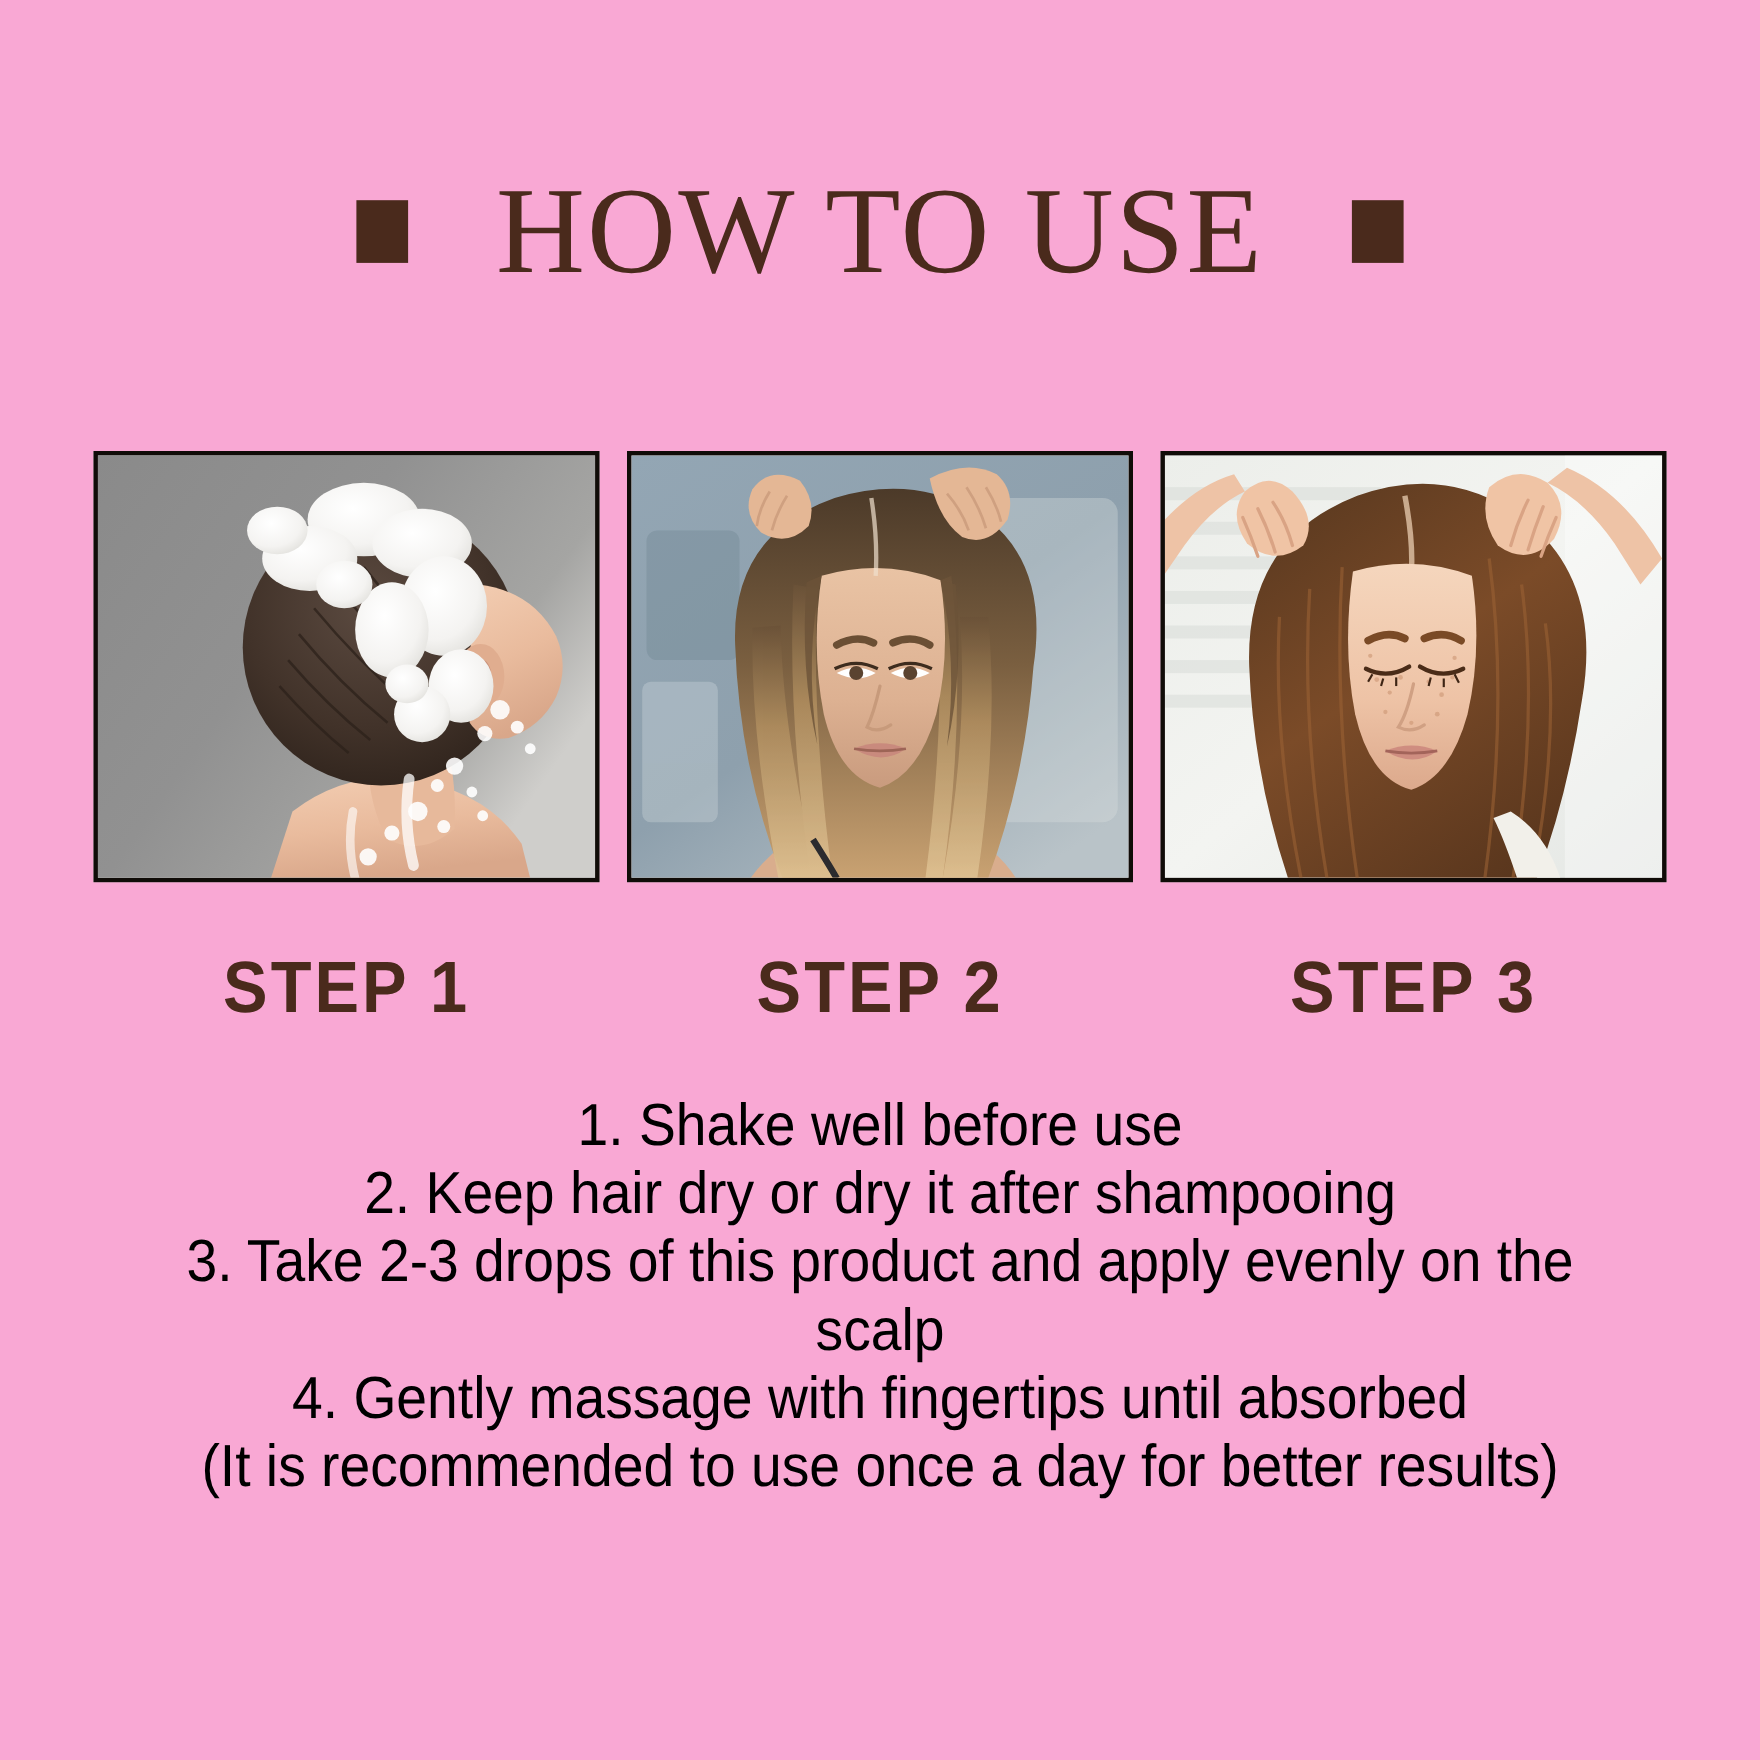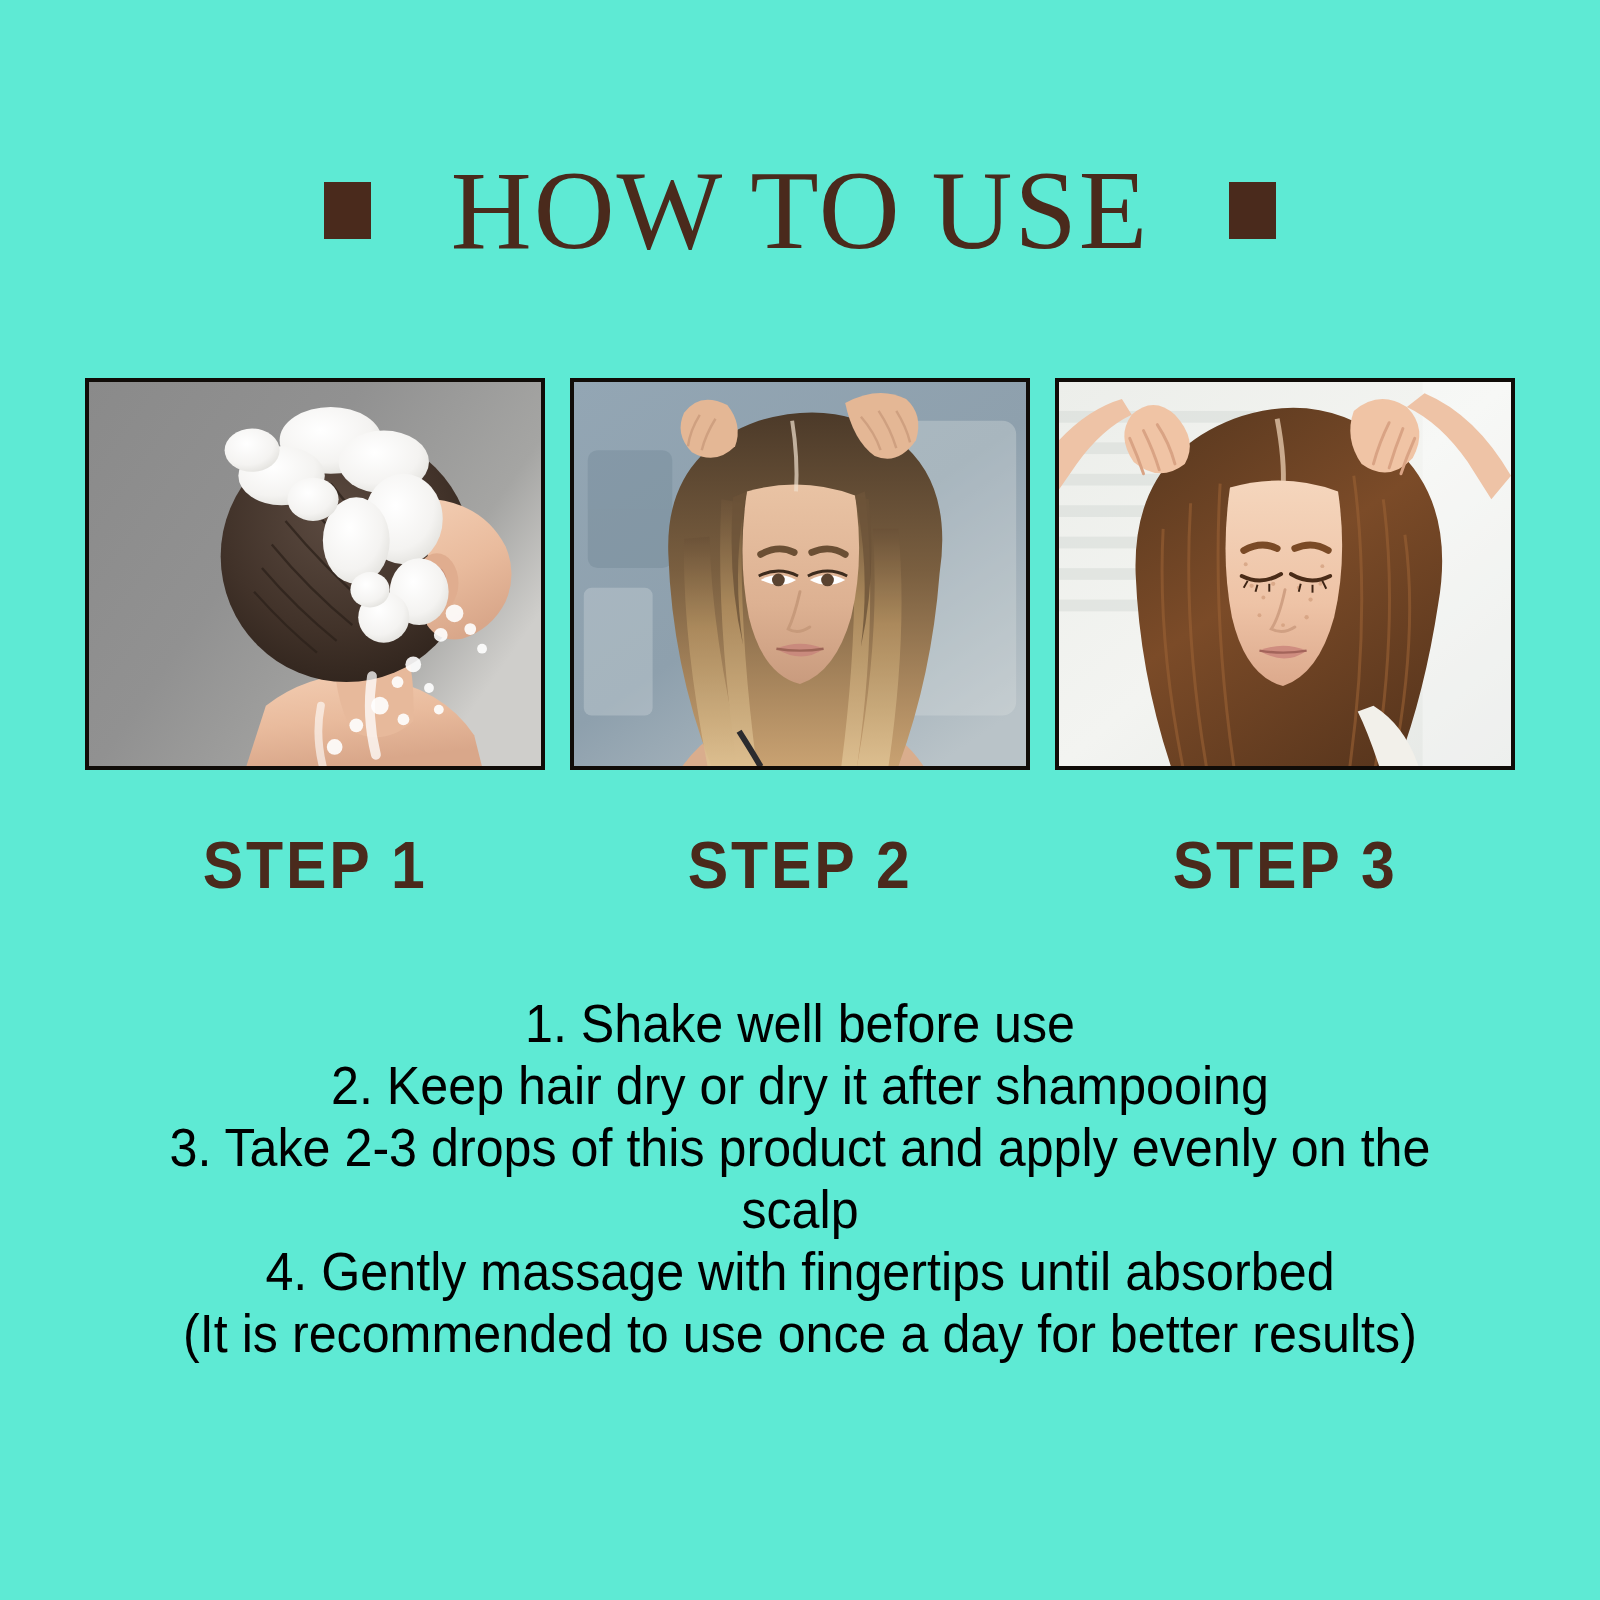--- a/index.html
+++ b/index.html
@@ -10,21 +10,21 @@
     width: 1600px;
     height: 1600px;
     background: #ffffff;
     font-family: "Liberation Sans", sans-serif;
     overflow: hidden;
   }
   .page {
     position: relative;
     width: 1600px;
     height: 1600px;
-    background: #5eead4;
+    background: #f9a8d4;
   }
 
   
   .header {
     position: absolute;
     left: 0;
     top: 150px;
     width: 1600px;
     height: 120px;
     display: flex;
@@ -57,20 +57,21 @@
     top: 378px;
     width: 1430px;
     display: flex;
     justify-content: space-between;
   }
   .step-col {
     width: 460px;
     display: flex;
     flex-direction: column;
     align-items: center;
+    margin-top: 32px;
   }
   .photo-frame {
     width: 460px;
     height: 392px;
     border: 4px solid #100c08;
     box-sizing: border-box;
     overflow: hidden;
     background: #cfcfcf;
     position: relative;
   }

